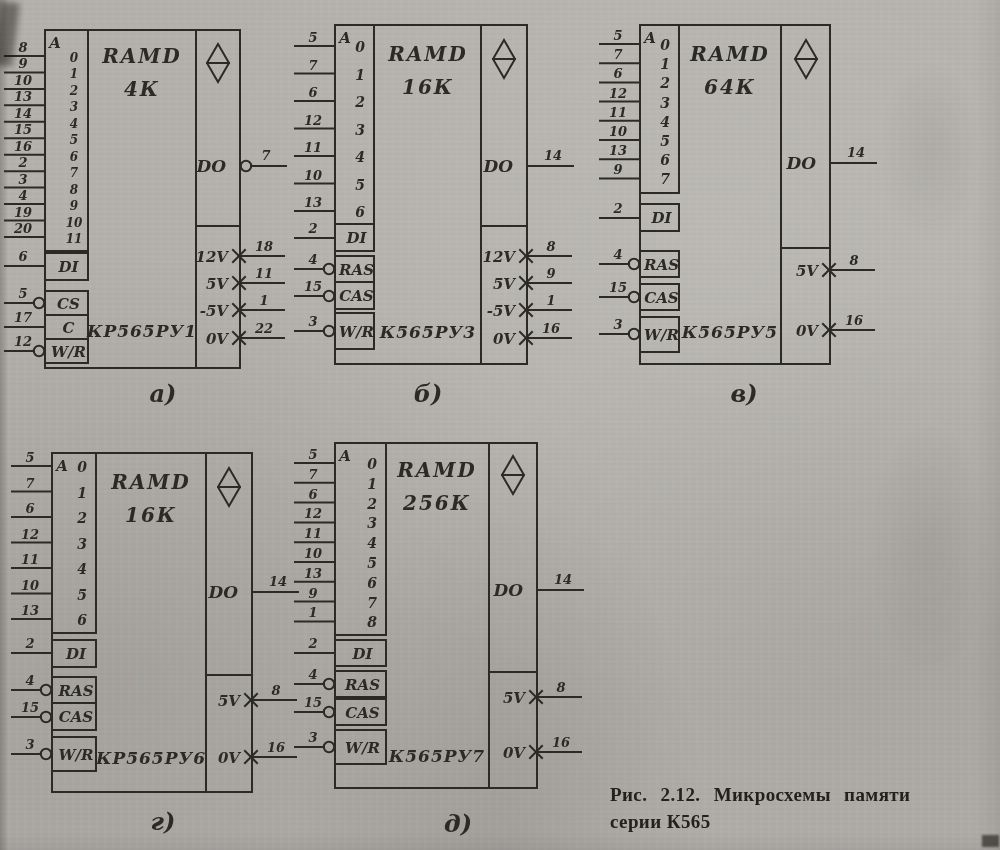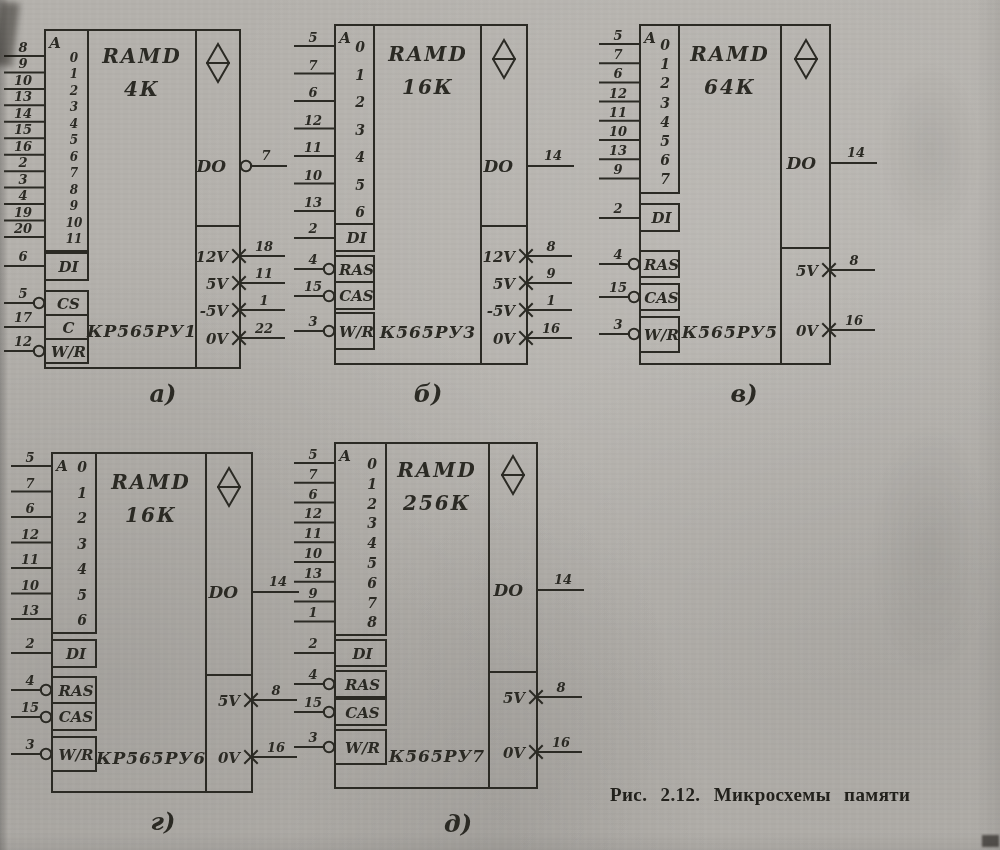--- a/index.html
+++ b/index.html
@@ -439,19 +439,20 @@
         <line x1="537" y1="752" x2="581" y2="752" class="ln"></line>
         <line x1="530" y1="746" x2="542" y2="758" class="ln"></line>
         <line x1="530" y1="758" x2="542" y2="746" class="ln"></line>
         <text x="561" y="747" class="t-pin">16</text>
         <text x="458" y="832" class="t-lab">д)</text>
       </g>
     </svg>
 
   <div class="caption">
     <div class="l1">Рис. 2.12. Микросхемы памяти</div>
+    <div class="l2">серии К565</div>
   </div>
 
   <div class="artifact artifact-tl"></div>
   <div class="artifact artifact-br"></div>
   <div class="artifact artifact-rm1"></div>
   <div class="artifact artifact-rm2"></div>
 </div>
 
 </body></html>

